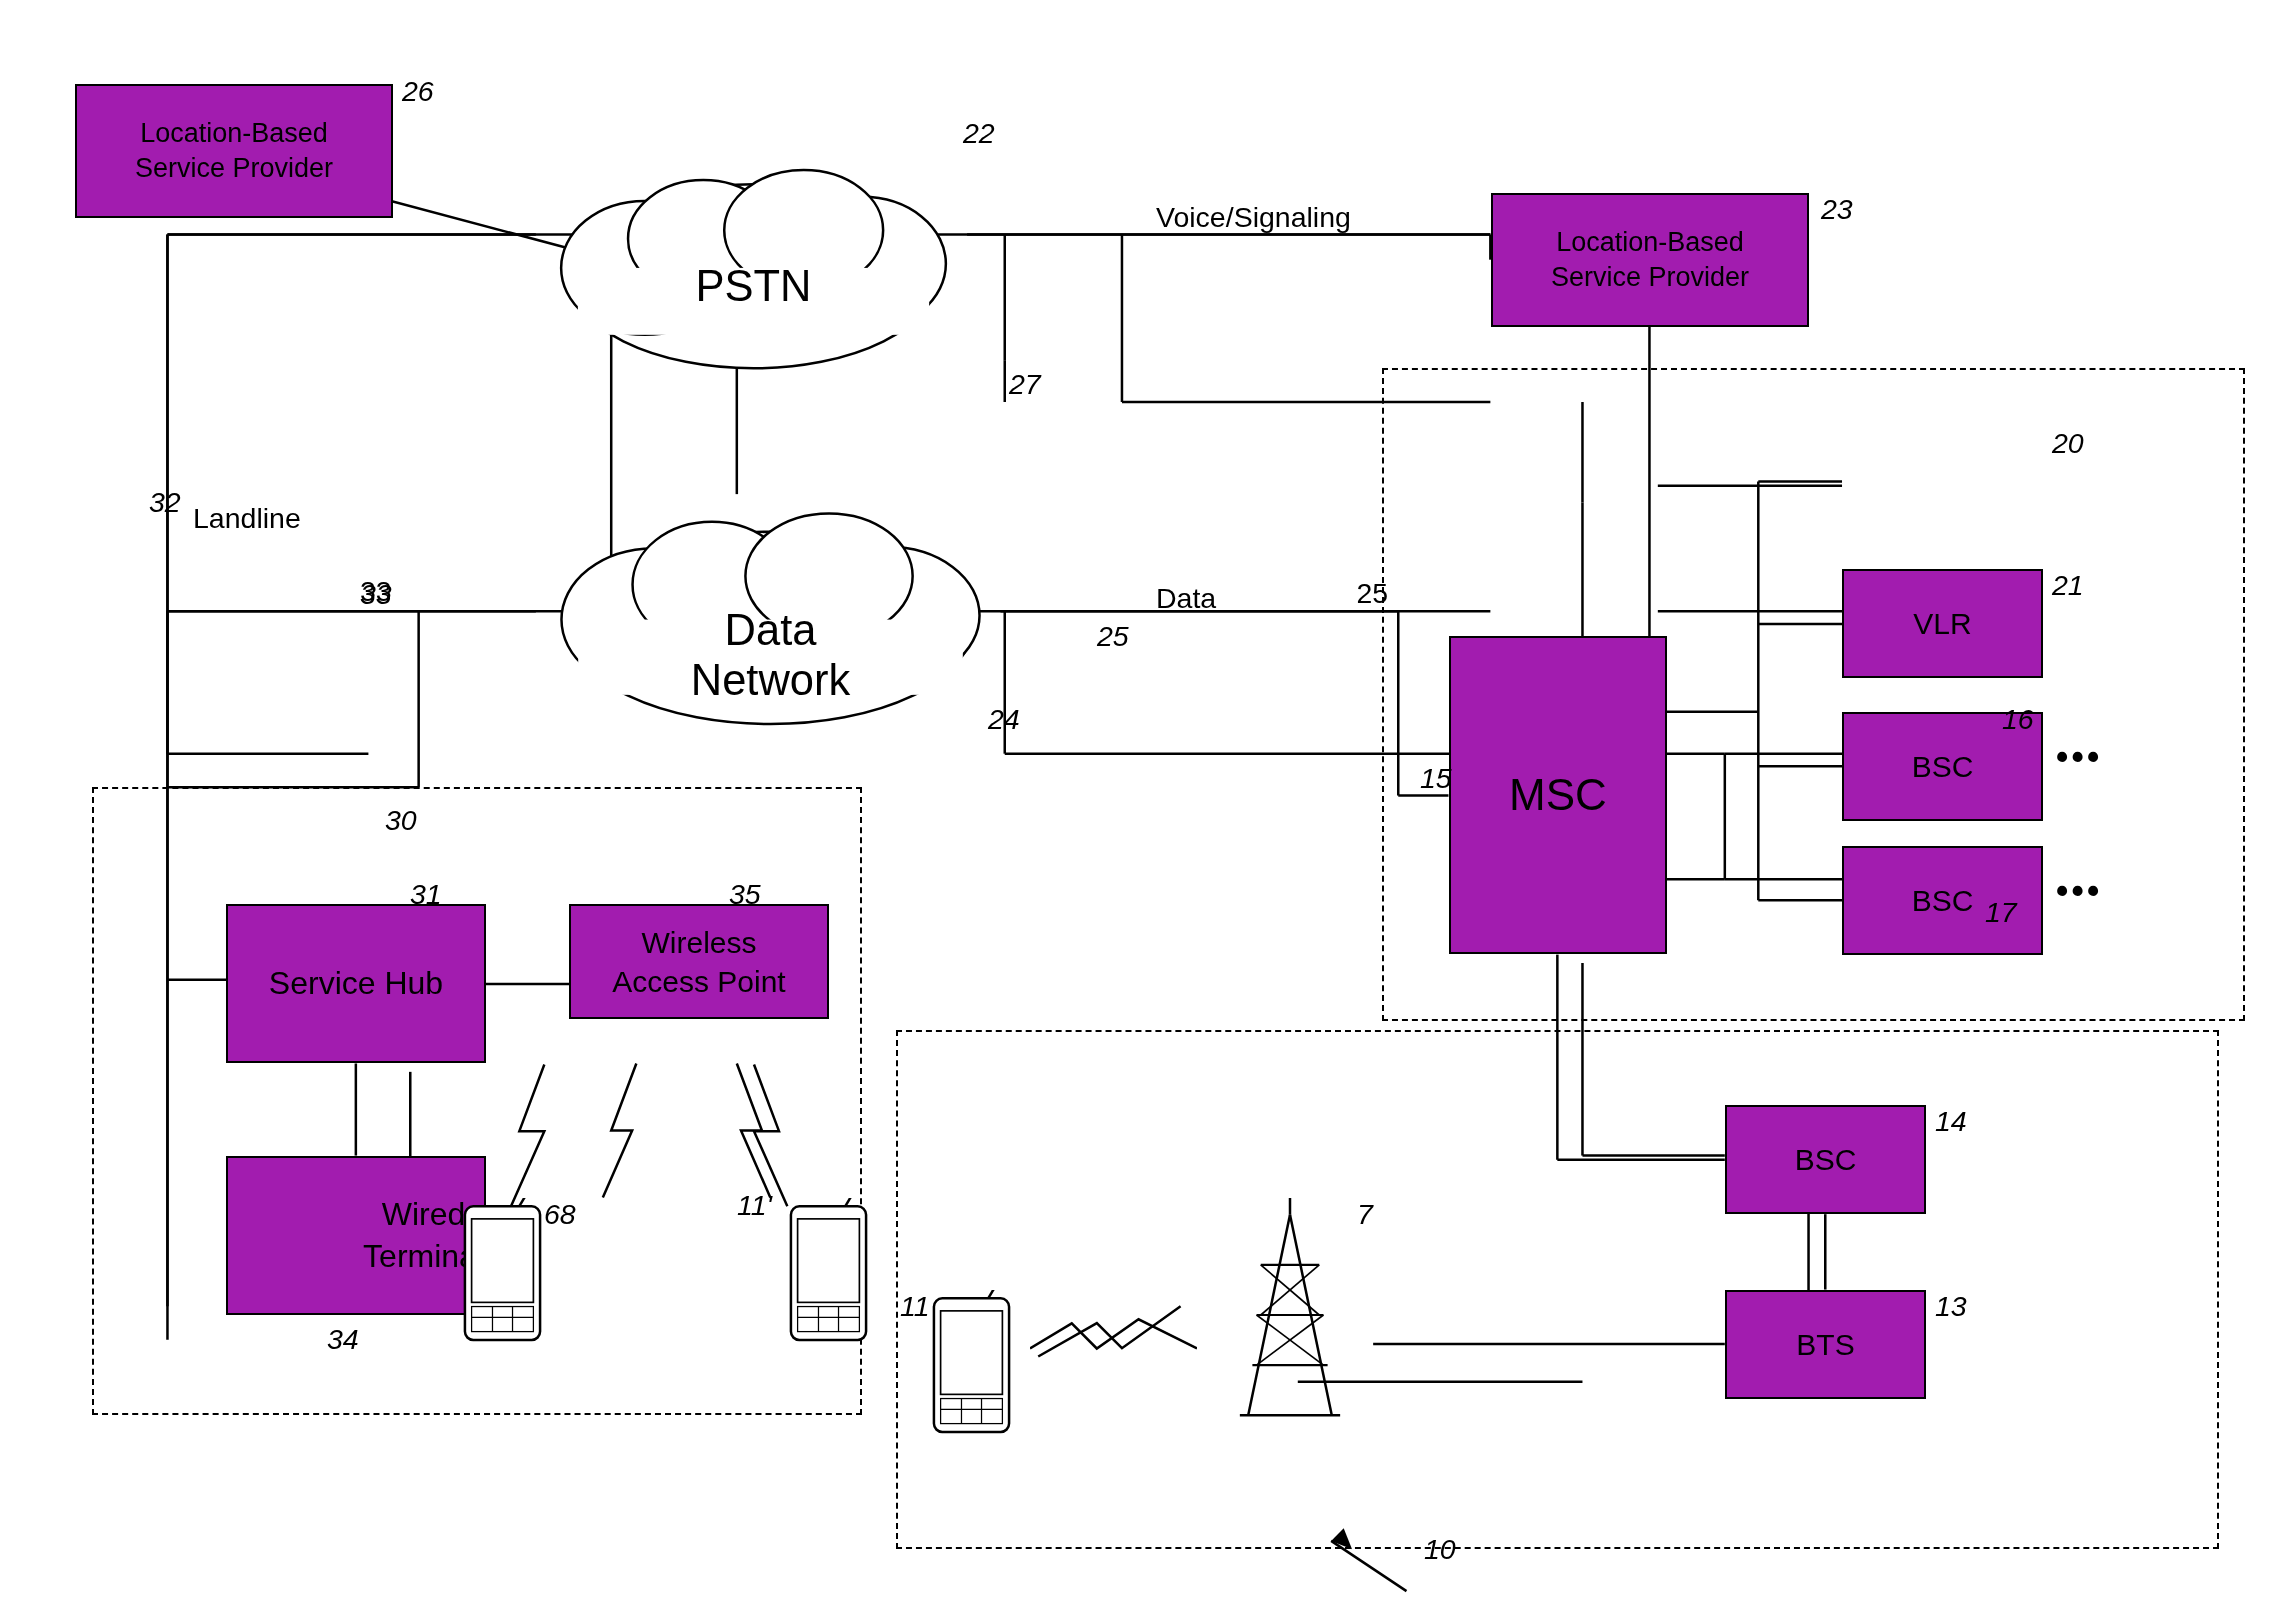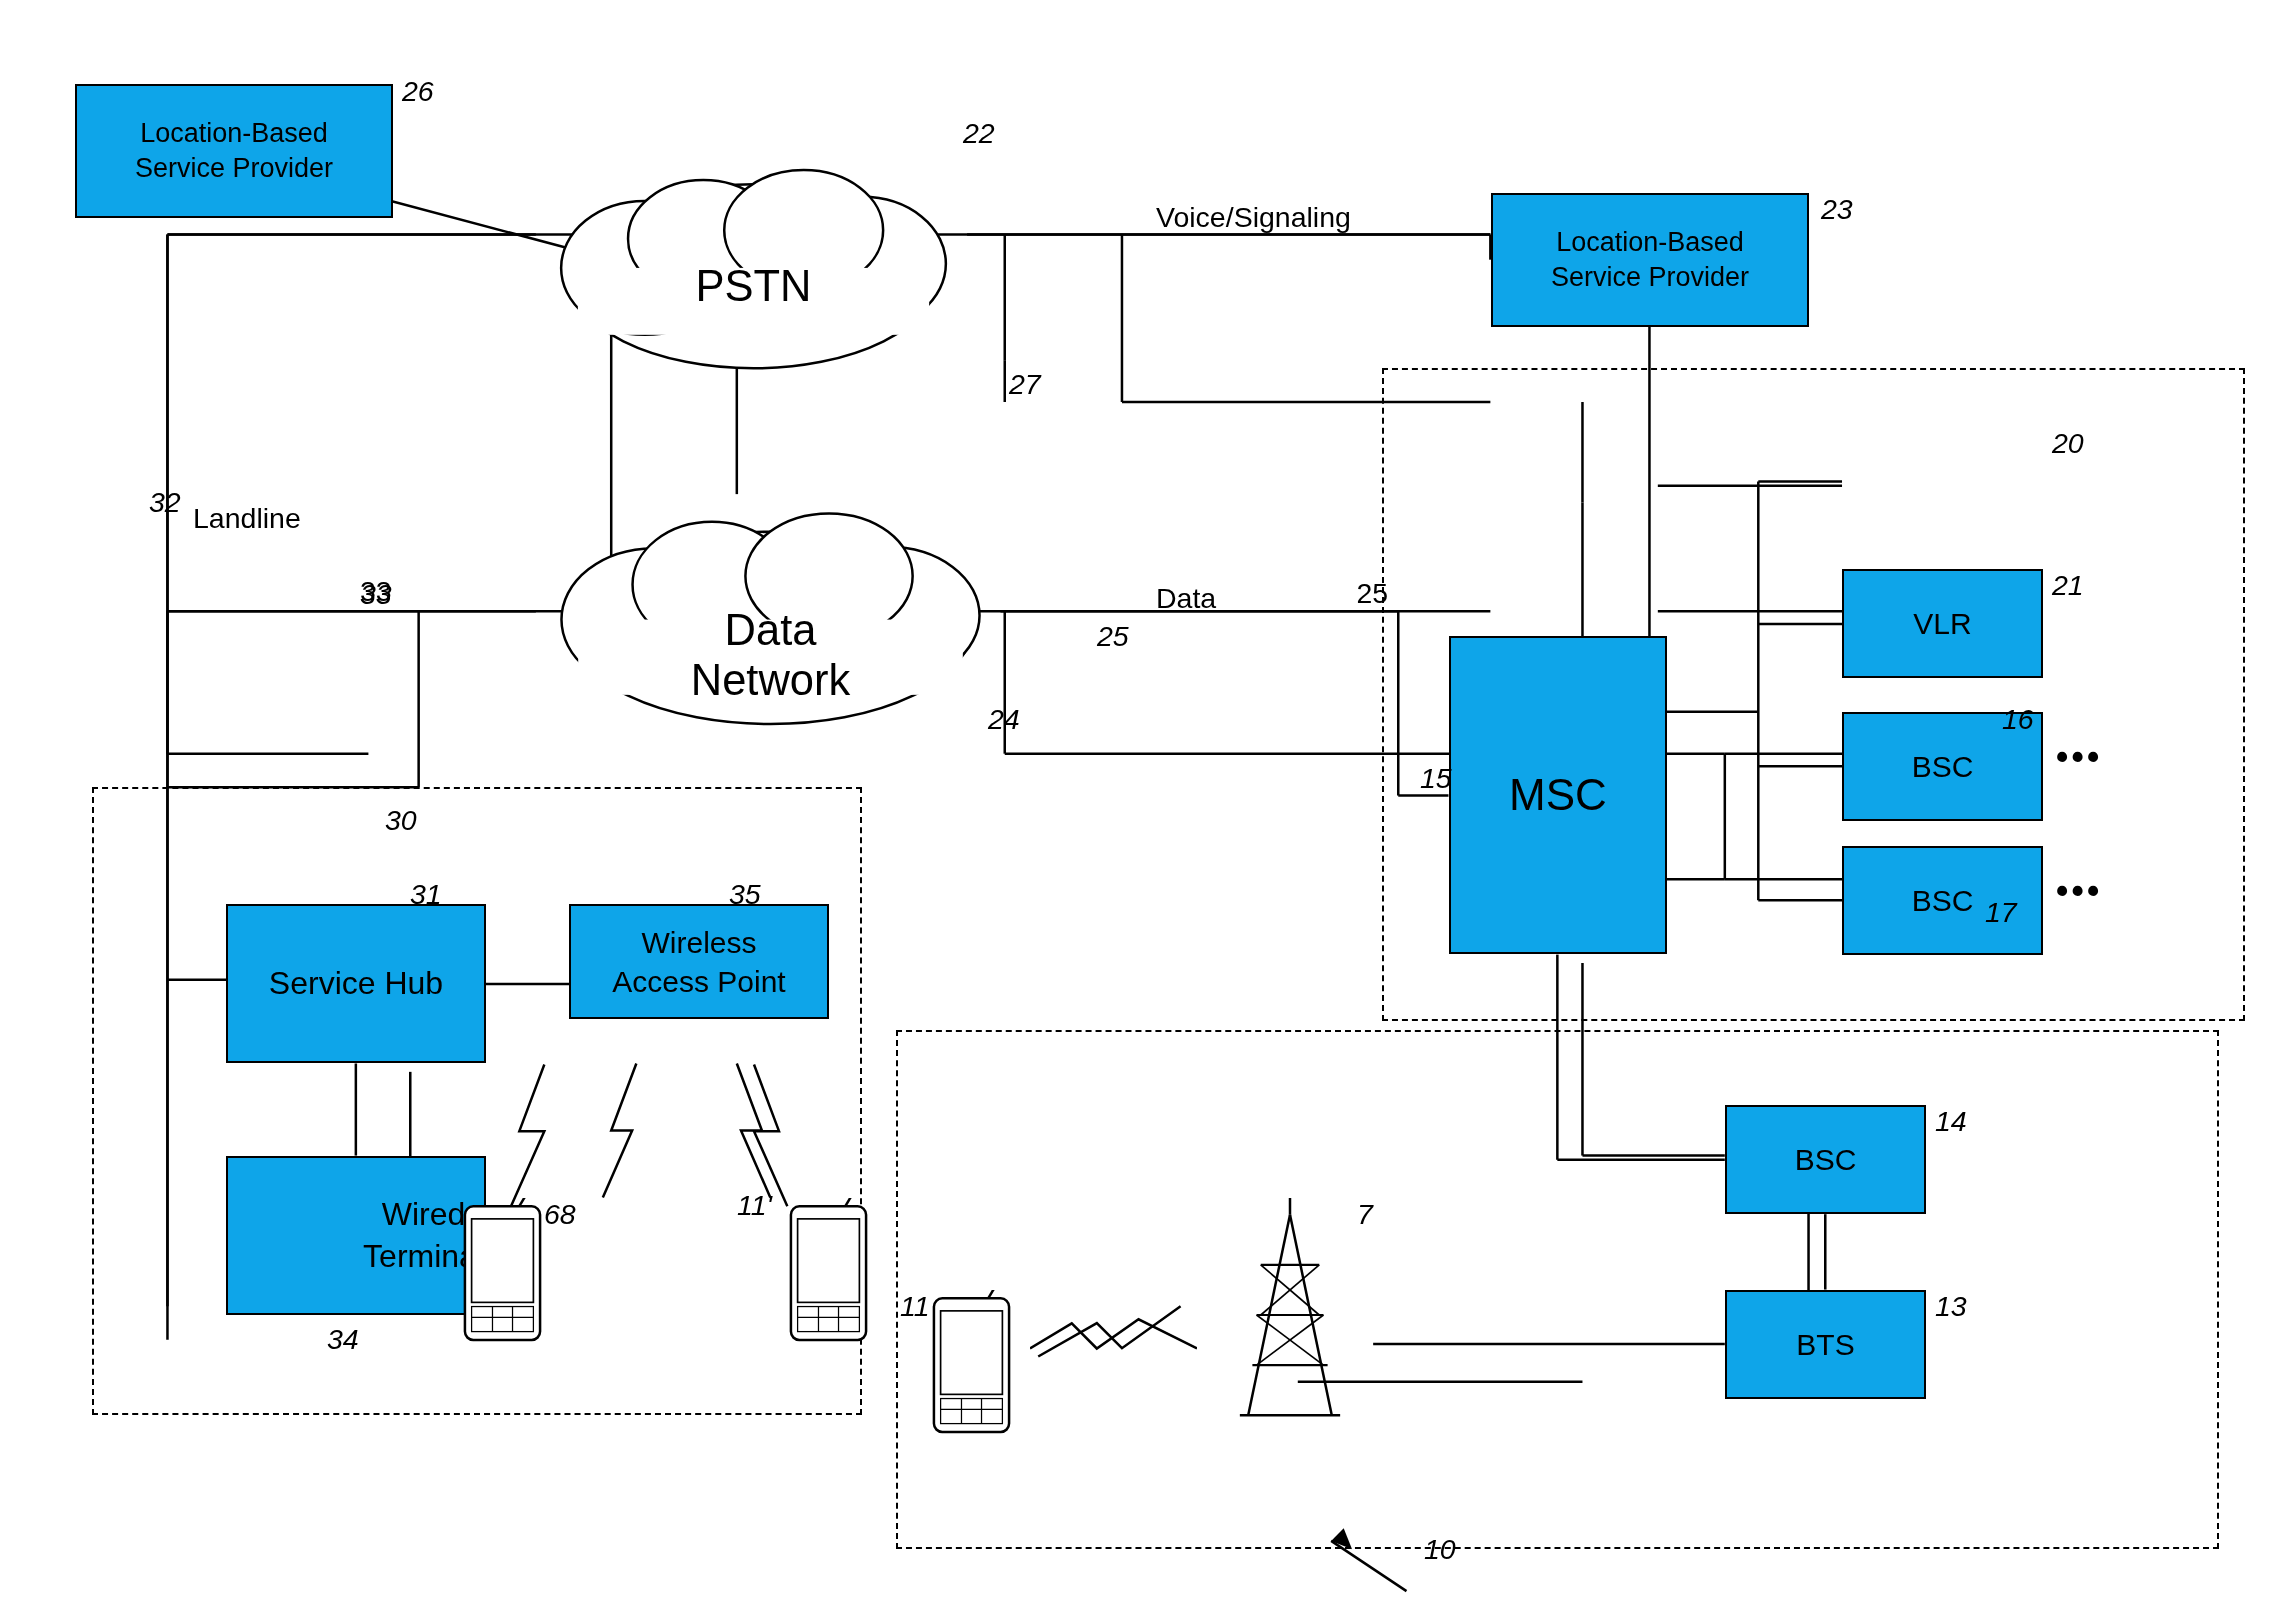--- a/index.html
+++ b/index.html
@@ -13,21 +13,21 @@
     }
     .diagram {
       position: relative;
       width: 2295px;
       height: 1607px;
     }
     
     .box {
       position: absolute;
       border: 2.5px solid #000;
-      background: #0ea5e9;
+      background: #a21caf;
       display: flex;
       align-items: center;
       justify-content: center;
       text-align: center;
       font-size: 30px;
       font-weight: normal;
       line-height: 1.3;
     }
     
     .dashed-box {

